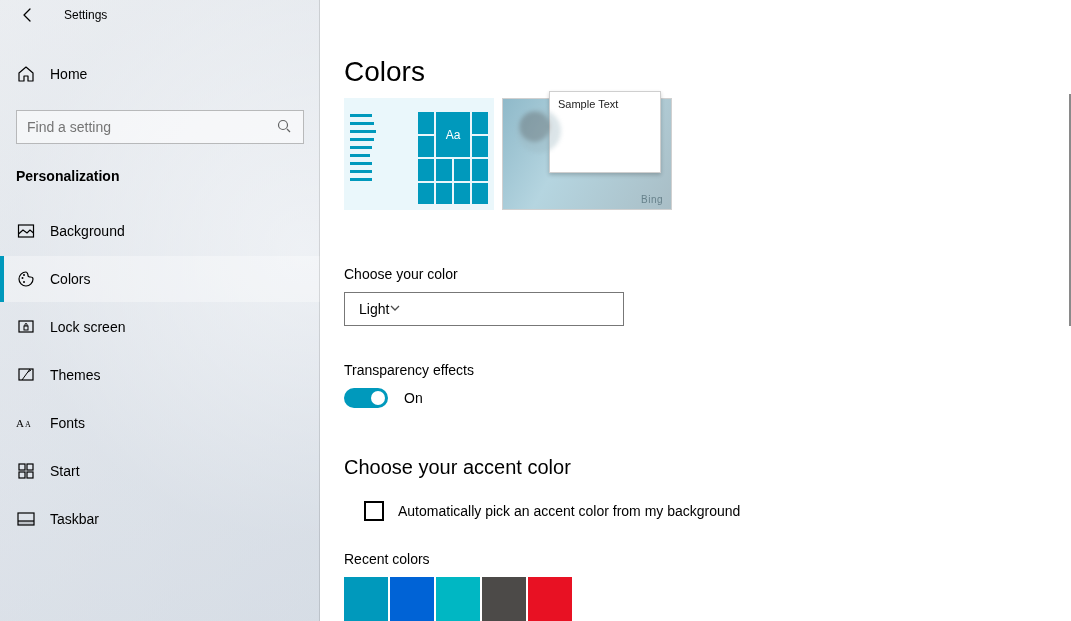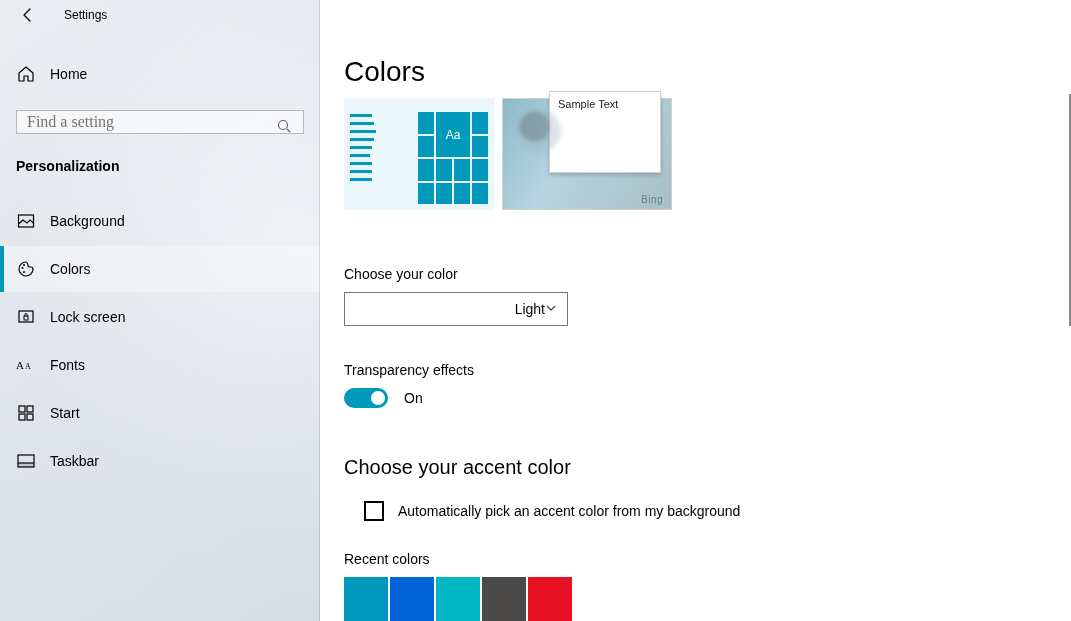--- a/index.html
+++ b/index.html
@@ -94,29 +94,28 @@
     font-size: 14px;
   }
 
   .home-row { margin-top: 12px; }
 
   .search-wrap {
     margin: 14px 16px 10px 16px;
   }
   .search {
     width: 100%;
-    height: 24px;
+    height: 34px;
     box-sizing: border-box;
     background: rgba(255,255,255,0.55);
     border: 1px solid rgba(0,0,0,0.25);
     padding: 0 34px 0 10px;
-    font-size: 16px;
+    font-size: 14px;
     color: #555;
     outline: none;
-    font-family: Liberation Serif, serif;
   }
   .search-icon {
     position: absolute;
     margin-left: -28px;
     margin-top: 8px;
     opacity: 0.6;
     pointer-events:none;
   }
 
   .section-label {
@@ -247,27 +246,27 @@
     color:#4a6670;
     opacity:0.7;
     letter-spacing:0.5px;
   }
 
   .field-label {
     font-size: 14px;
     margin-bottom: 10px;
   }
   .dropdown {
-    width: 224px;
+    width: 280px;
     height: 34px;
     border: 1px solid #777;
     background:#fff;
     display:flex;
     align-items:center;
-    justify-content:flex-end;
+    justify-content:flex-start;
     padding:0 10px 0 14px;
     box-sizing:border-box;
     cursor:pointer;
     margin-bottom: 36px;
     font-size:14px;
   }
   .chev { opacity:0.7; }
 
   .toggle-row {
     display:flex;
@@ -411,20 +410,30 @@
       <span class="icon">
         <svg width="18" height="18" viewBox="0 0 18 18">
             <rect x="2" y="3" width="14" height="11" fill="none" stroke="#000" stroke-width="1.2"></rect>
             <rect x="7" y="8" width="4" height="4" fill="none" stroke="#000" stroke-width="1"></rect>
             <path d="M8 8 V6.5 a1 1 0 0 1 2 0 V8" fill="none" stroke="#000" stroke-width="1"></path>
           </svg>
       </span>
       <span class="label">Lock screen</span>
     </div>
 
+    <div class="nav-item">
+      <span class="icon">
+        <svg width="18" height="18" viewBox="0 0 18 18">
+            <rect x="2" y="3" width="14" height="11" fill="none" stroke="#000" stroke-width="1.2"></rect>
+            <path d="M13 3 L5 14" stroke="#000" stroke-width="1"></path>
+            <path d="M11 6 l3 -2" stroke="#000" stroke-width="1"></path>
+          </svg>
+      </span>
+      <span class="label">Themes</span>
+    </div>
 
     <div class="nav-item">
       <span class="icon">
         <svg width="20" height="16" viewBox="0 0 20 16">
             <text x="0" y="12" font-size="11" font-family="Segoe UI" fill="#000">A</text>
             <text x="9" y="12" font-size="8" font-family="Segoe UI" fill="#000">A</text>
           </svg>
       </span>
       <span class="label">Fonts</span>
     </div>

